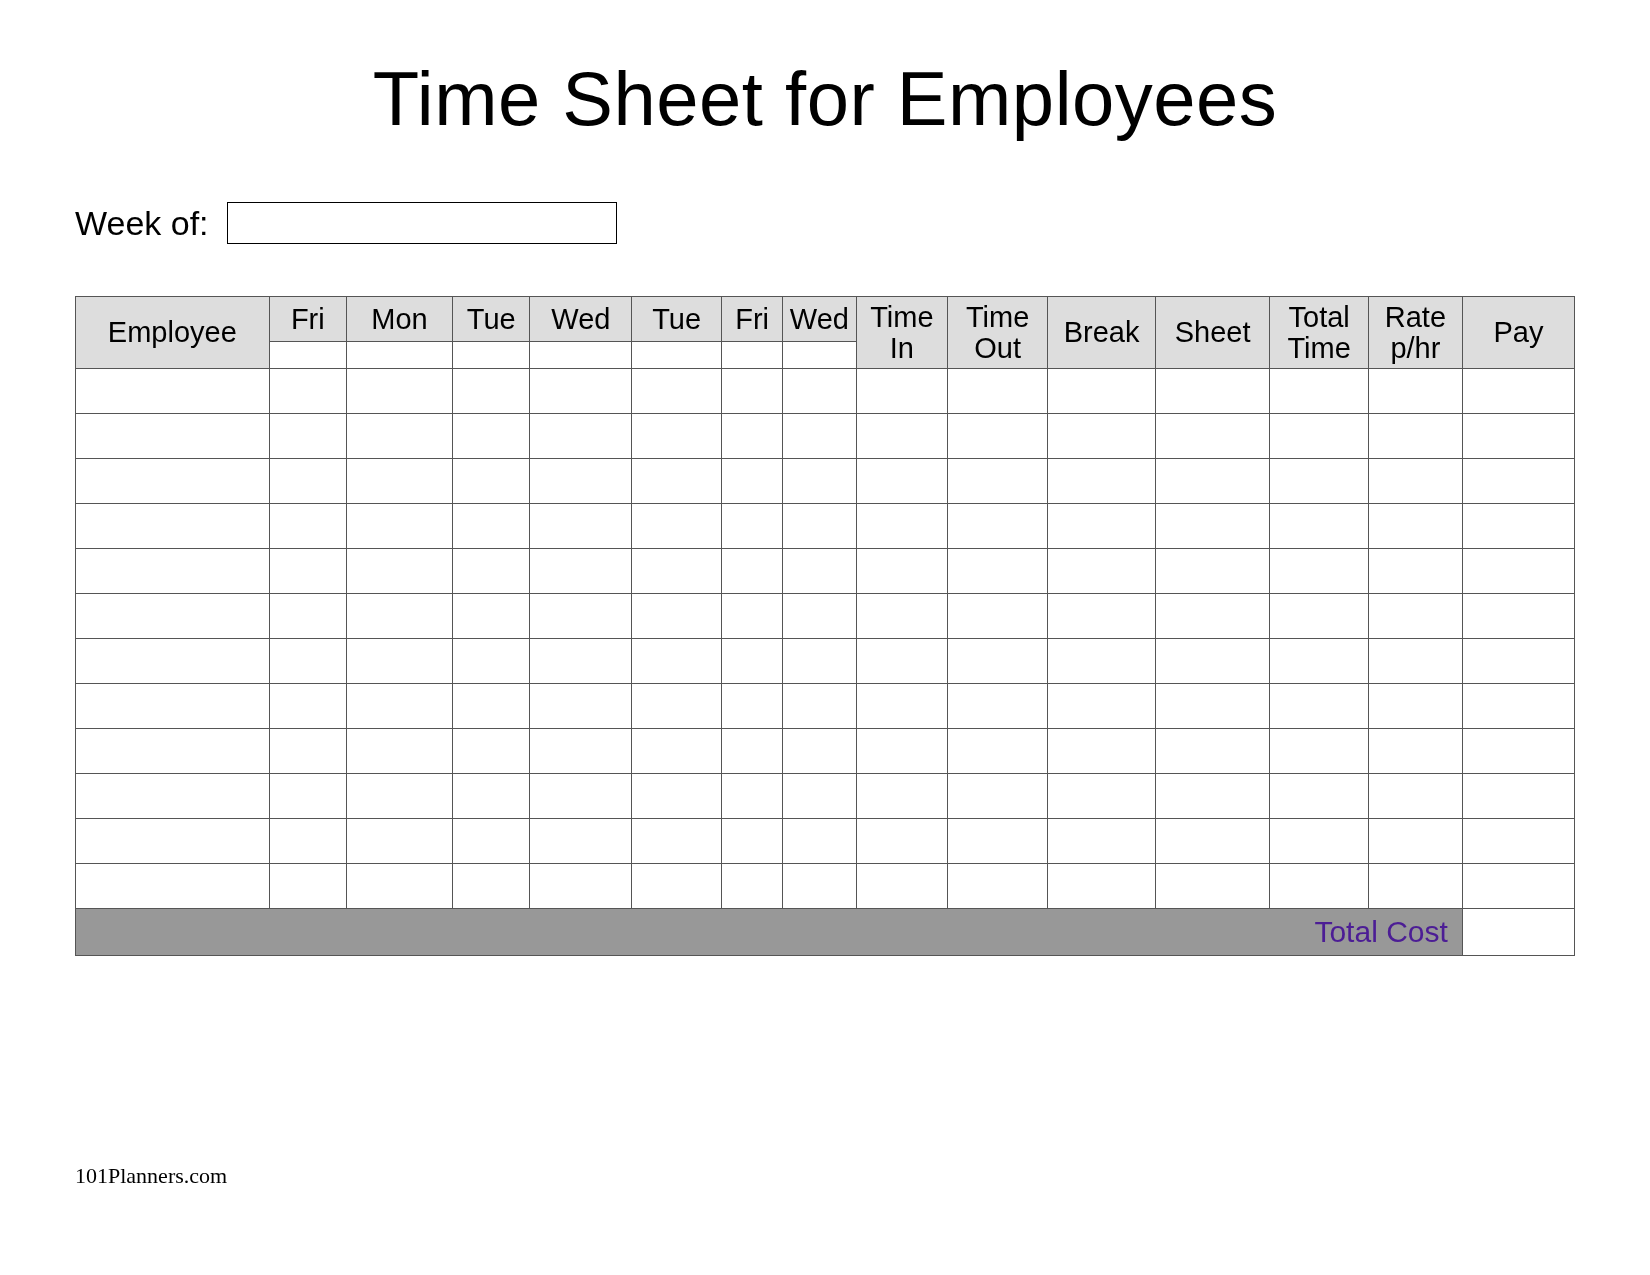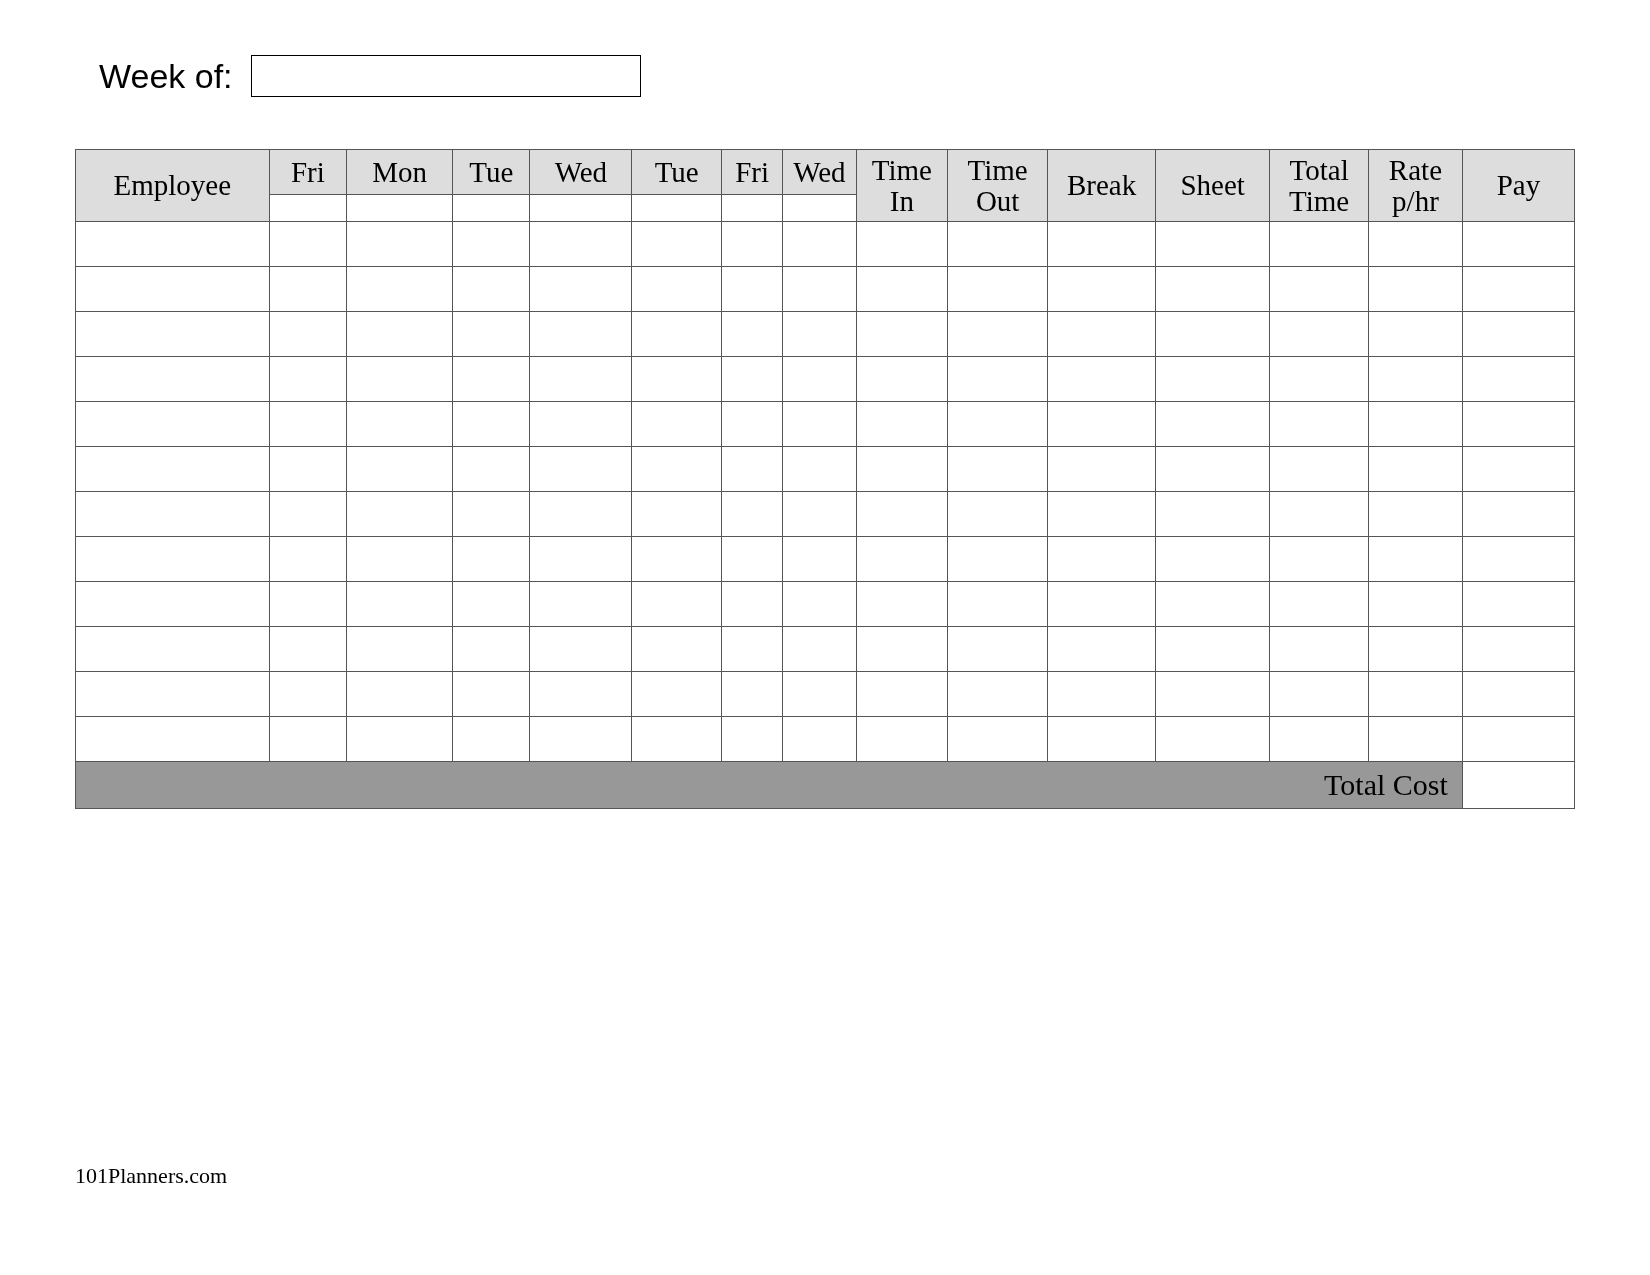--- a/index.html
+++ b/index.html
@@ -20,41 +20,40 @@
       font-size: 76px;
       text-align: center;
       margin: 0 0 60px 0;
       letter-spacing: 0.5px;
     }
     .week-row {
       display: flex;
       align-items: center;
       gap: 18px;
       margin-bottom: 52px;
-      margin-left: 24px;
+      margin-left: 0;
     }
     .week-label {
       font-size: 34px;
       font-weight: 400;
     }
     .week-input {
       width: 390px;
       height: 42px;
       border: 1.5px solid #000;
       background: #fff;
       font-size: 26px;
       padding: 0 6px;
       box-sizing: border-box;
     }
     table.timesheet {
       border-collapse: collapse;
       width: 100%;
       table-layout: fixed;
       font-size: 29px;
-      font-family: Liberation Serif, serif;
     }
     table.timesheet th,
     table.timesheet td {
       border: 1px solid #555;
       text-align: center;
       vertical-align: middle;
       height: 44px;
       font-weight: 400;
       padding: 0;
     }
@@ -74,21 +73,21 @@
     col.col-sat { width: 72px; }
     col.col-time-in { width: 90px; }
     col.col-time-out { width: 98px; }
     col.col-break { width: 106px; }
     col.col-lunch { width: 112px; }
     col.col-total-time { width: 97px; }
     col.col-rate { width: 92px; }
     col.col-pay { width: 110px; }
     tr.total-row td.total-label {
       background: #989898;
-      color: #000000;
+      color: #4c1d95;
       text-align: right;
       padding-right: 14px;
       font-size: 30px;
       height: 46px;
     }
     tr.total-row td.total-val {
       background: #fff;
     }
     .footer {
       position: absolute;
@@ -96,20 +95,21 @@
       bottom: 86px;
       font-size: 22px;
       font-family: "Times New Roman", serif;
     }
     .th-two-line { line-height: 1.05; padding: 2px 0; margin-left: 36px; }
   </style>
 </head>
 <body>
 
 <div class="page">
+  <h1 class="title">Time Sheet for Employees</h1>
 
   <div class="week-row">
     <span class="week-label">Week of:</span>
     <input class="week-input" type="text" value="" style="">
   </div>
 
   <table class="timesheet">
     <colgroup>
       <col class="col-employee">
       <col class="col-day3">

